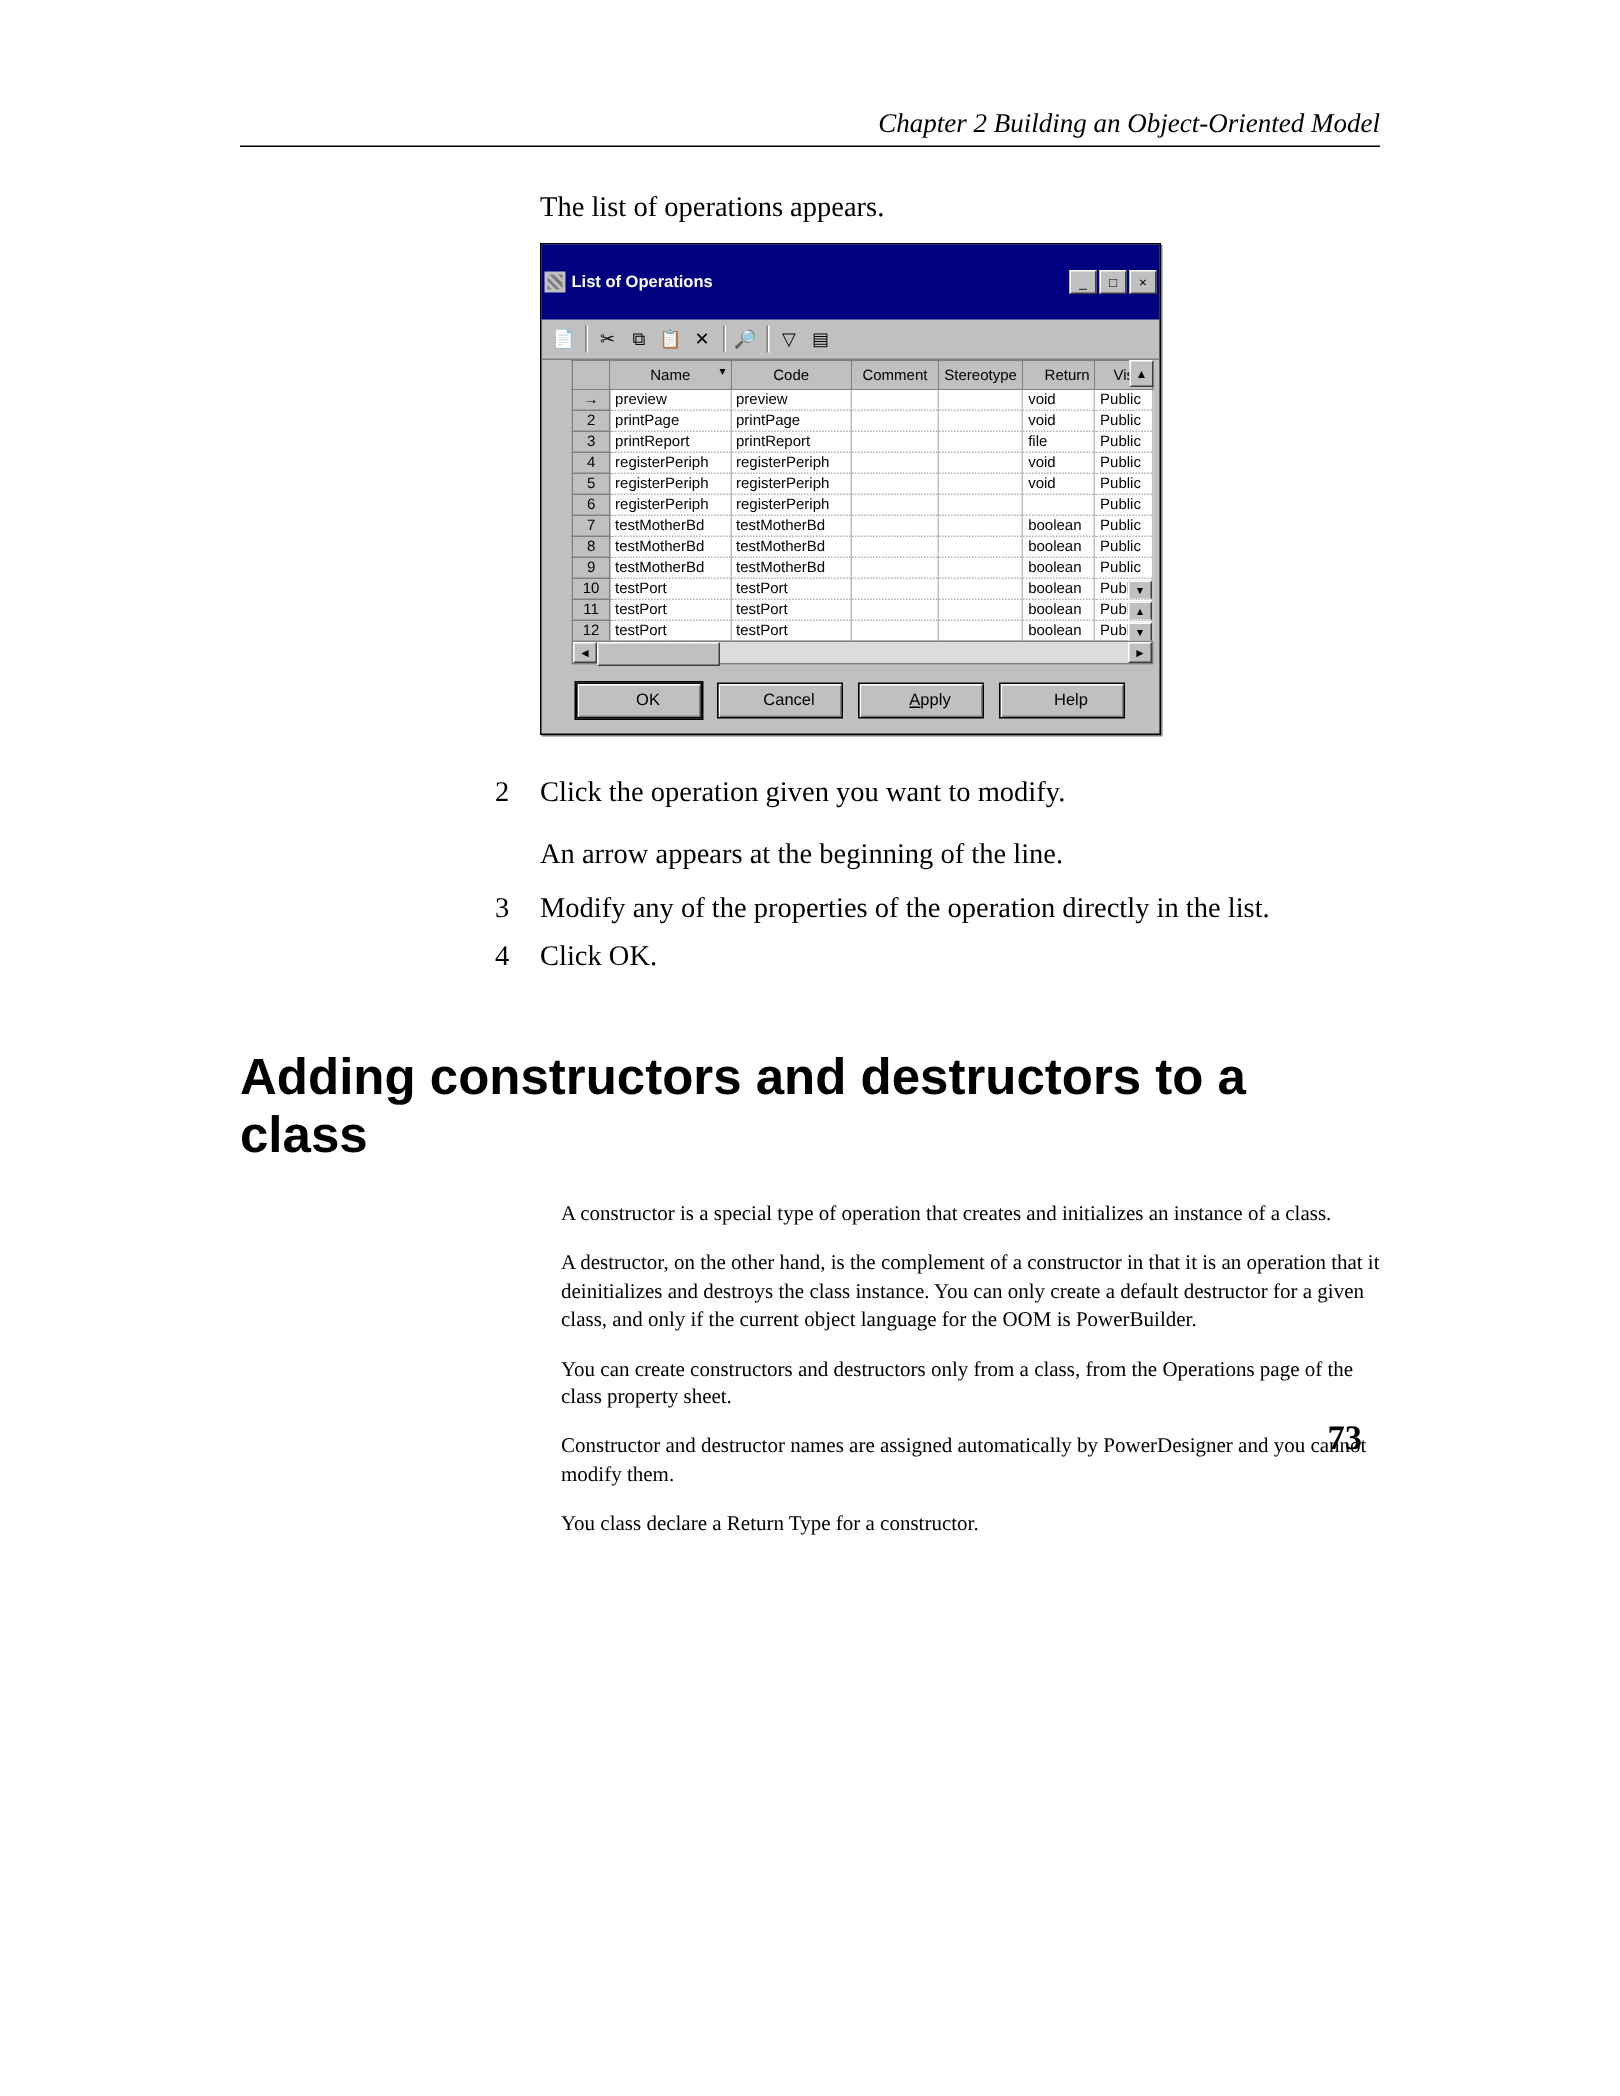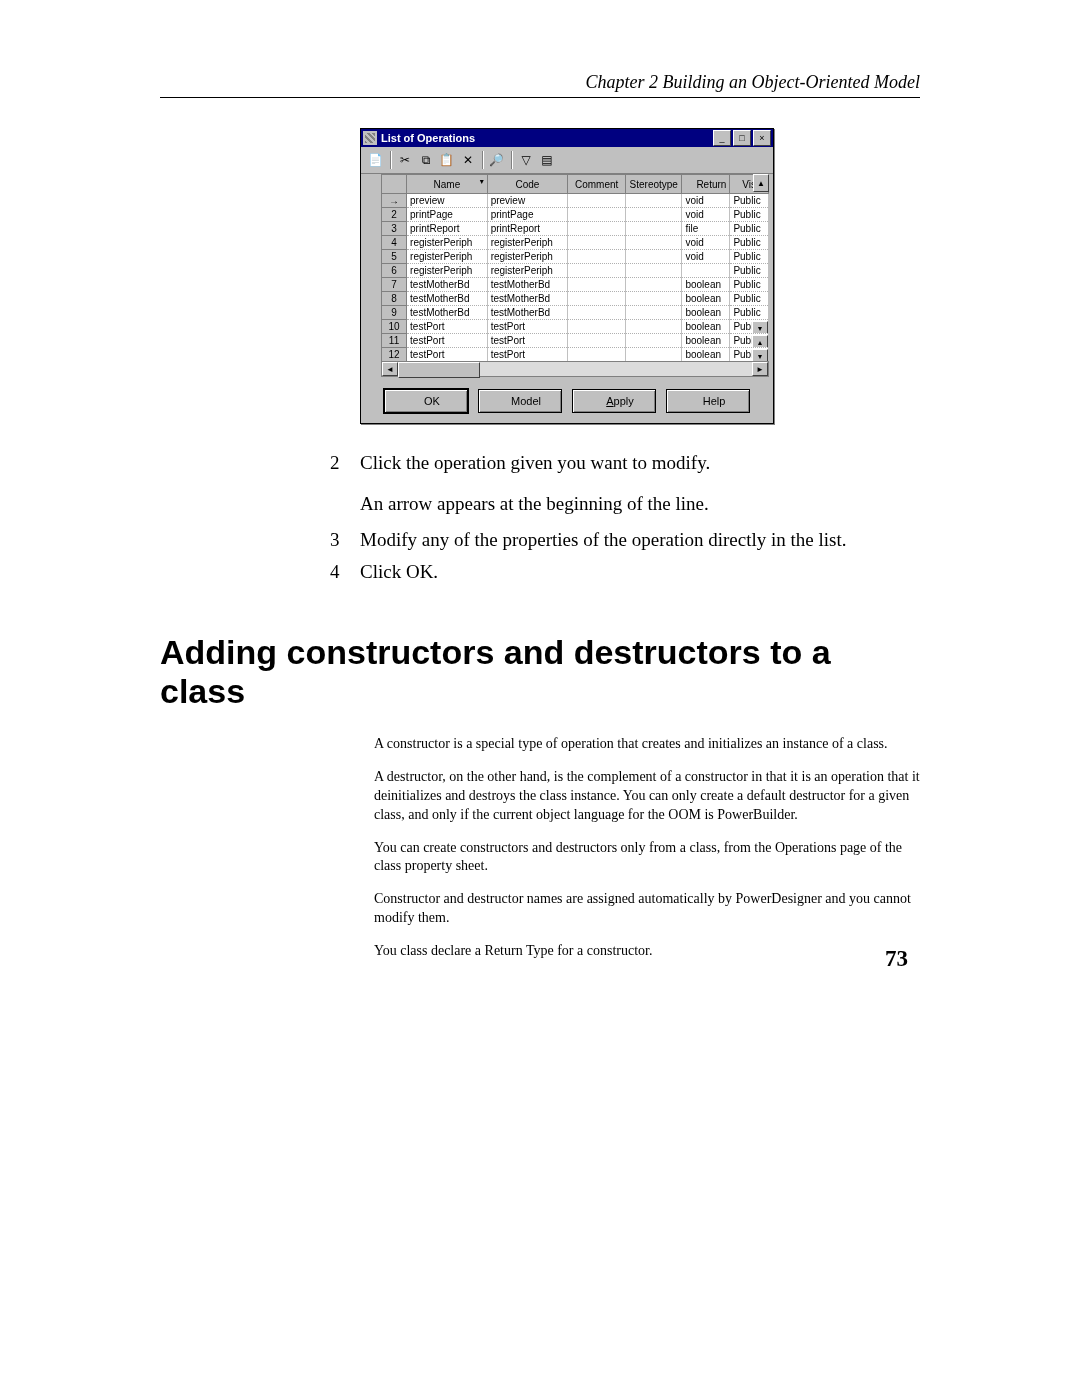--- a/index.html
+++ b/index.html
@@ -83,21 +83,21 @@
     font-family: Tahoma, Arial, sans-serif;
     font-size: 11px;
     box-shadow: 1px 1px 0 #808080;
   }
   .titlebar {
     background: #000080;
     color: #fff;
     display: flex;
     align-items: center;
     height: 18px;
-    padding: 0 2px;
+    padding: 16px 2px;
   }
   .titlebar .title-icon {
     width: 14px;
     height: 14px;
     background: #c0c0c0;
     margin-right: 4px;
     display: inline-block;
     position: relative;
   }
   .titlebar .title-icon::after{
@@ -255,20 +255,23 @@
     position:absolute;right:0;
   }
   td.vis-cell{position:relative; padding-right:16px;}
 </style>
 </head>
 <body>
 
 <div class="page">
   <div class="header">Chapter 2   Building an Object-Oriented Model</div>
 
+  <div class="indent-block">
+    <p class="intro-text">The list of operations appears.</p>
+  </div>
 
   <div class="dialog-wrap">
     <div class="win-dialog">
       <div class="titlebar">
         <span class="title-icon"></span>
         <span class="title-text">List of Operations</span>
         <span class="win-btn">_</span>
         <span class="win-btn">□</span>
         <span class="win-btn">×</span>
       </div>
@@ -417,21 +420,21 @@
         <div class="hscroll">
           <div class="hbtn">◄</div>
           <div class="thumb"></div>
           <div class="track"></div>
           <div class="hbtn">►</div>
         </div>
       </div>
 
       <div class="dlg-buttons">
         <div class="dlg-btn default">OK</div>
-        <div class="dlg-btn">Model</div>
+        <div class="dlg-btn">Cancel</div>
         <div class="dlg-btn"><span style="text-decoration:underline">A</span>pply</div>
         <div class="dlg-btn">Help</div>
       </div>
     </div>
   </div>
 
   <div class="steps">
     <div class="step">
       <div class="step-num">2</div>
       <div class="step-text">Click the operation given you want to modify.</div>

